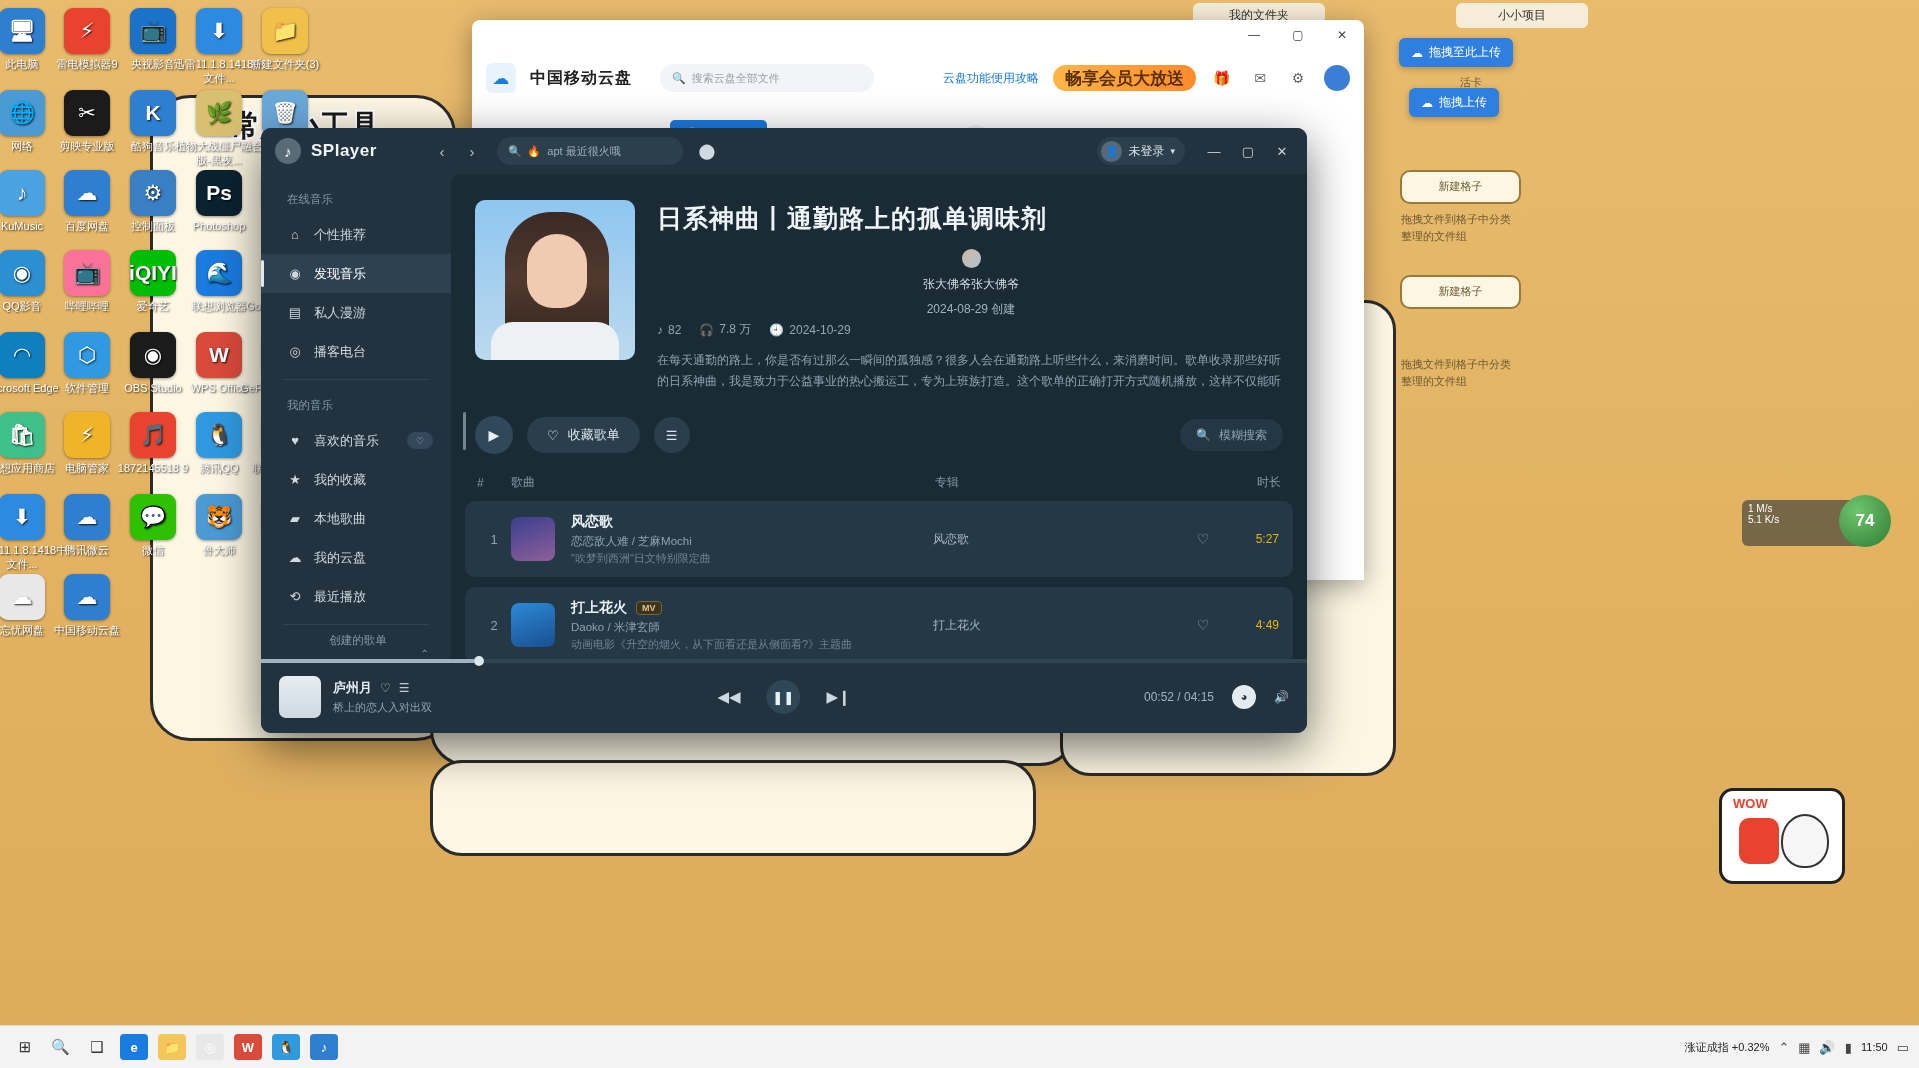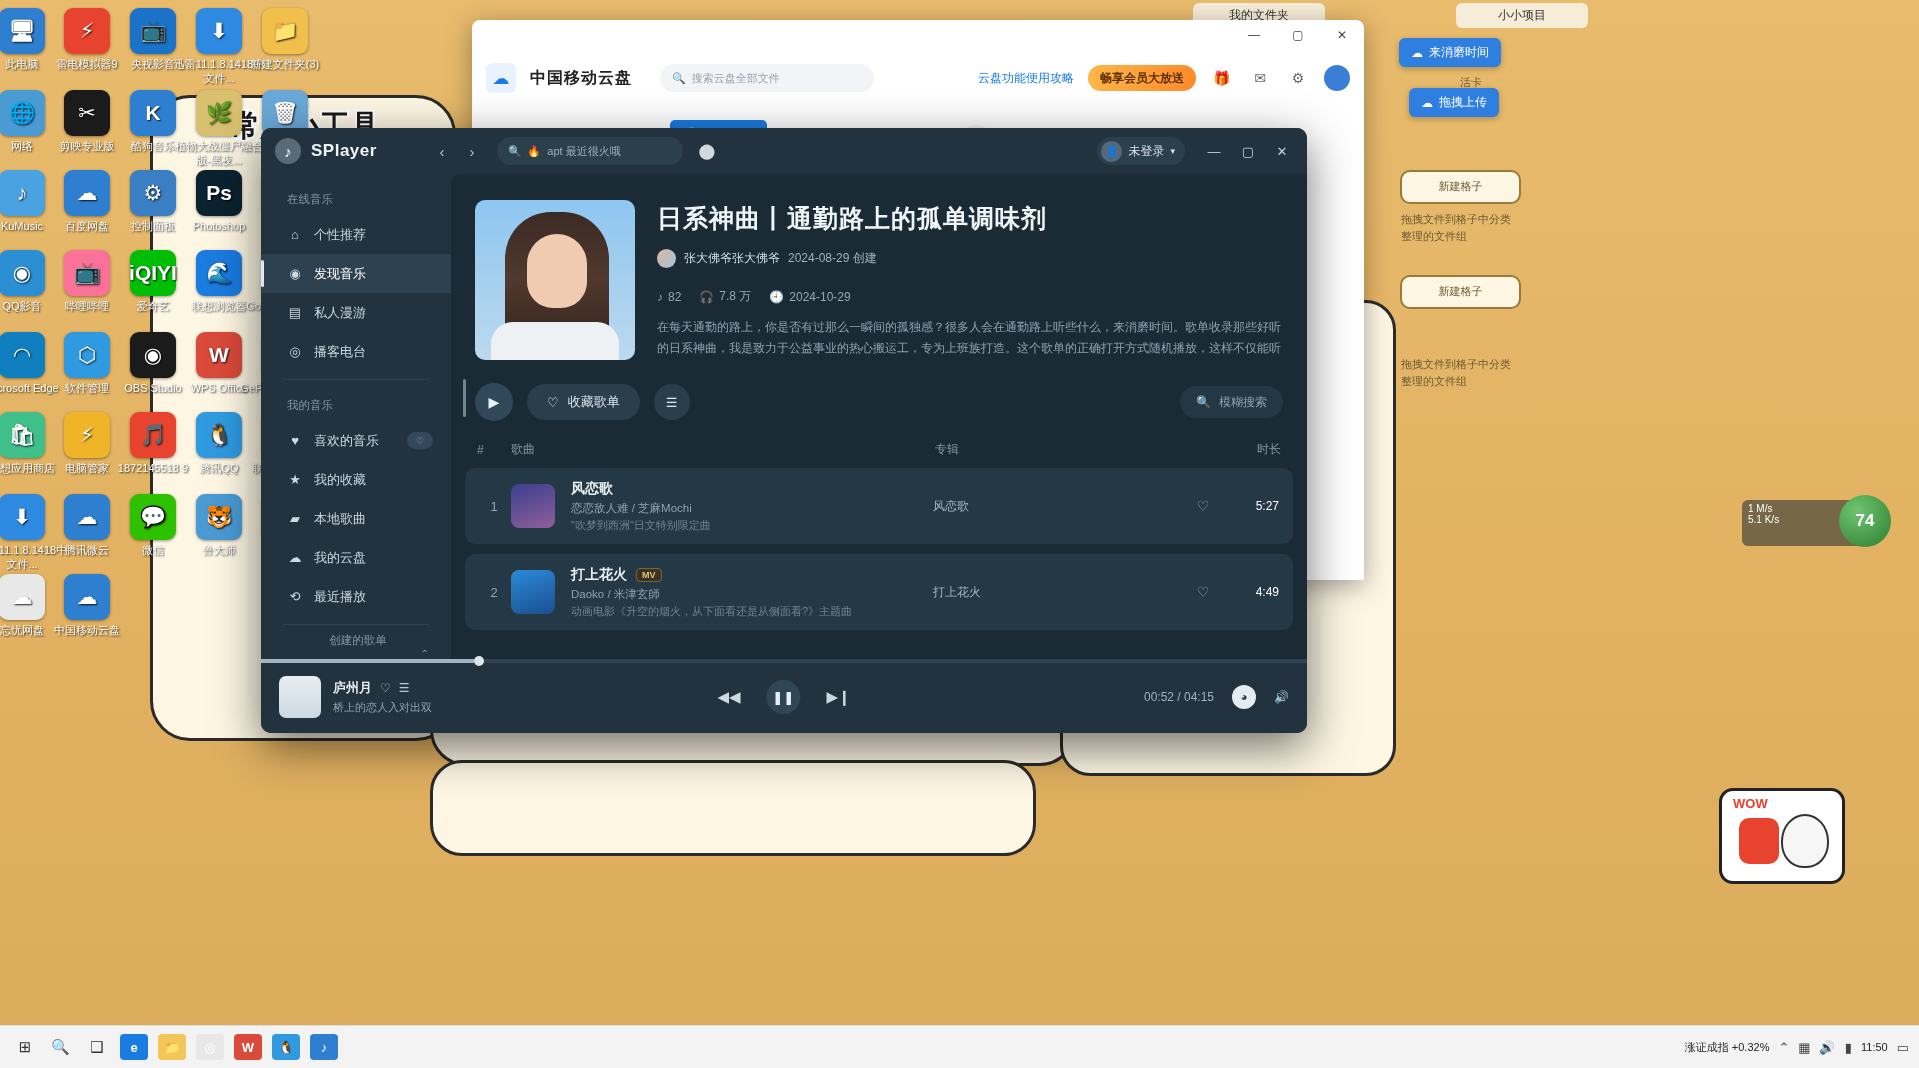--- a/index.html
+++ b/index.html
@@ -44,21 +44,21 @@
   .cw-titlebar{height:30px;display:flex;align-items:center;justify-content:flex-end;gap:0;}
   .cw-ctl{width:44px;height:30px;display:flex;align-items:center;justify-content:center;font-size:12px;color:#444;}
   .cw-header{height:56px;display:flex;align-items:center;padding:0 14px;gap:14px;}
   .cw-logo{width:30px;height:30px;border-radius:6px;background:#e8f3ff;color:#1a7be0;
      display:flex;align-items:center;justify-content:center;font-size:17px;}
   .cw-brand{font-size:16px;color:#222;font-weight:bold;letter-spacing:1px;}
   .cw-search{width:190px;height:28px;border-radius:14px;background:#f2f4f7;display:flex;align-items:center;
      gap:6px;padding:0 12px;color:#9aa1ab;font-size:11px;margin-left:14px;}
   .cw-link{margin-left:auto;font-size:12px;color:#1a7be0;}
   .cw-vip{height:26px;border-radius:13px;background:linear-gradient(90deg,#ffb648,#ff8a2b);color:#5a3000;
-     font-size:12px;padding:0 12px;display:flex;align-items:center;font-weight:bold;}
+     font-size:17px;padding:0 12px;display:flex;align-items:center;font-weight:bold;}
   .cw-ico{width:24px;height:24px;display:flex;align-items:center;justify-content:center;color:#666;font-size:14px;}
   .cw-avatar{width:26px;height:26px;border-radius:50%;background:#3a7fd5;}
   .cw-body{display:flex;height:474px;}
   .cw-side{width:180px;padding:14px 0;}
   .cw-side-item{height:34px;display:flex;align-items:center;gap:9px;padding:0 22px;font-size:12px;color:#333;}
   .cw-side-item .i{color:#5a8fd8;font-size:13px;}
   .cw-main{flex:1;padding:14px 18px;}
   .cw-clear{height:28px;border-radius:5px;background:#1a7be0;color:#fff;font-size:12px;display:inline-flex;
      align-items:center;gap:6px;padding:0 14px;}
   .cw-round{position:absolute;left:488px;top:105px;width:32px;height:32px;border-radius:50%;background:#eef2f6;}
@@ -103,21 +103,21 @@
   .pl-head{display:flex;gap:22px;padding:26px 22px 0 24px;}
   .pl-cover{width:160px;height:160px;border-radius:10px;flex:0 0 160px;overflow:hidden;
      background:linear-gradient(180deg,#8ec6f0,#bcd9ee);position:relative;}
   .pl-cover .hair{position:absolute;left:30px;top:12px;width:104px;height:148px;border-radius:46px 46px 20px 20px;
      background:linear-gradient(180deg,#3b2a24 0%,#51392e 45%,#2f211b 100%);}
   .pl-cover .face{position:absolute;left:52px;top:34px;width:60px;height:74px;border-radius:30px 30px 26px 26px;
      background:#f0cbb2;}
   .pl-cover .body{position:absolute;left:16px;top:122px;width:128px;height:46px;border-radius:22px 22px 0 0;background:#eef1f4;}
   .pl-info{flex:1;min-width:0;}
   .pl-title{font-size:25px;font-weight:bold;color:#eef4f8;letter-spacing:1px;margin:2px 0 14px;}
-  .pl-creator{display:flex;align-items:center;gap:8px;font-size:12px;color:#9fb2be;margin-bottom:20px;}
+  .pl-creator{display:flex;align-items:center;gap:8px;font-size:12px;color:#9fb2be;margin-bottom:3px;flex-direction:column;}
   .pl-creator .av{width:19px;height:19px;border-radius:50%;background:linear-gradient(135deg,#d8b7a0,#a8c2d6);}
   .pl-creator .nm{color:#cfdae2;}
   .pl-tags{display:flex;gap:10px;margin-bottom:13px;}
   .pl-tag{height:24px;border-radius:12px;background:#2b3f4d;color:#c4d2db;font-size:11.5px;
      display:flex;align-items:center;padding:0 14px;}
   .pl-stats{display:flex;align-items:center;gap:18px;font-size:12px;color:#93a7b4;margin-bottom:12px;}
   .pl-stats span{display:flex;align-items:center;gap:5px;}
   .pl-desc{font-size:12px;color:#8ea2af;line-height:1.75;max-height:44px;overflow:hidden;padding-right:4px;}
   .pl-actions{display:flex;align-items:center;gap:14px;padding:22px 24px 0 24px;position:relative;}
   .pl-actions::before{content:"";position:absolute;left:12px;top:18px;bottom:4px;width:3px;background:#8fa3b0;border-radius:2px;opacity:.75;}
@@ -139,21 +139,21 @@
      padding:0 14px 0 12px;margin-bottom:10px;}
   .sr-num{width:34px;font-size:13px;color:#90a4b1;text-align:center;}
   .sr-cover{width:44px;height:44px;border-radius:8px;flex:0 0 44px;margin-right:16px;}
   .sr-meta{flex:1;min-width:0;}
   .sr-t{display:flex;align-items:center;gap:9px;font-size:14px;color:#eaf1f6;font-weight:bold;margin-bottom:3px;}
   .mv-badge{font-size:9px;color:#e0c184;border:1px solid #7a6438;border-radius:4px;padding:1px 5px;background:#3b3520;font-weight:bold;}
   .sr-a{font-size:11.5px;color:#8ea2b0;margin-bottom:2px;}
   .sr-s{font-size:11px;color:#6f8493;}
   .sr-album{width:250px;font-size:12px;color:#a6b7c2;}
   .sr-heart{width:40px;text-align:center;color:#8ea2b0;font-size:14px;}
-  .sr-dur{width:56px;text-align:right;font-size:12px;color:#ffffff;}
+  .sr-dur{width:56px;text-align:right;font-size:12px;color:#eab308;}
   
   .sp-player{height:72px;flex:0 0 72px;background:#22333f;display:flex;align-items:center;
      padding:0 18px;position:relative;}
   .prog{position:absolute;left:0;right:0;top:-2px;height:4px;background:#2f4453;}
   .prog .fill{height:4px;width:20.4%;background:#9fb3c0;}
   .prog .knob{position:absolute;left:20.4%;top:-3px;width:10px;height:10px;border-radius:50%;background:#dbe6ed;}
   .np{display:flex;align-items:center;gap:12px;width:300px;}
   .np-cover{width:42px;height:42px;border-radius:7px;background:linear-gradient(180deg,#e8eef2,#cdd9e2);}
   .np-t{display:flex;align-items:center;gap:8px;font-size:13px;color:#e6eef3;font-weight:bold;}
   .np-s{font-size:11px;color:#8ea2b0;margin-top:3px;}
@@ -192,21 +192,21 @@
   <div class="folder-tab" style="left:1432px;top:3px;width:112px;text-align:center;border:none;background:#f6edd8;margin-left:24px;">小小项目</div>
 
   <div class="note-box" style="left:1400px;top:170px;width:105px;height:18px;text-align:center;">新建格子</div>
   <div class="note-box" style="left:1395px;top:205px;width:115px;height:42px;border:none;background:transparent;">拖拽文件到格子中分类整理的文件组</div>
   <div class="note-box" style="left:1400px;top:275px;width:105px;height:18px;text-align:center;">新建格子</div>
   <div class="note-box" style="left:1395px;top:350px;width:115px;height:42px;border:none;background:transparent;">拖拽文件到格子中分类整理的文件组</div>
   <div class="note-box" style="left:1440px;top:68px;width:50px;height:18px;text-align:center;border:none;background:transparent;">活卡</div>
 
   <div class="blue-btn" style="left:1399px;top:38px;">
     <span>☁</span>
-    <span>来消磨时间</span>
+    <span>拖拽至此上传</span>
   </div>
   <div class="blue-btn" style="left:1409px;top:88px;">
     <span>☁</span>
     <span>拖拽上传</span>
   </div>
 
   <div id="net-widget">
     <div><span>1 M/s</span></div>
     <div><span>5.1 K/s</span></div>
   </div>

